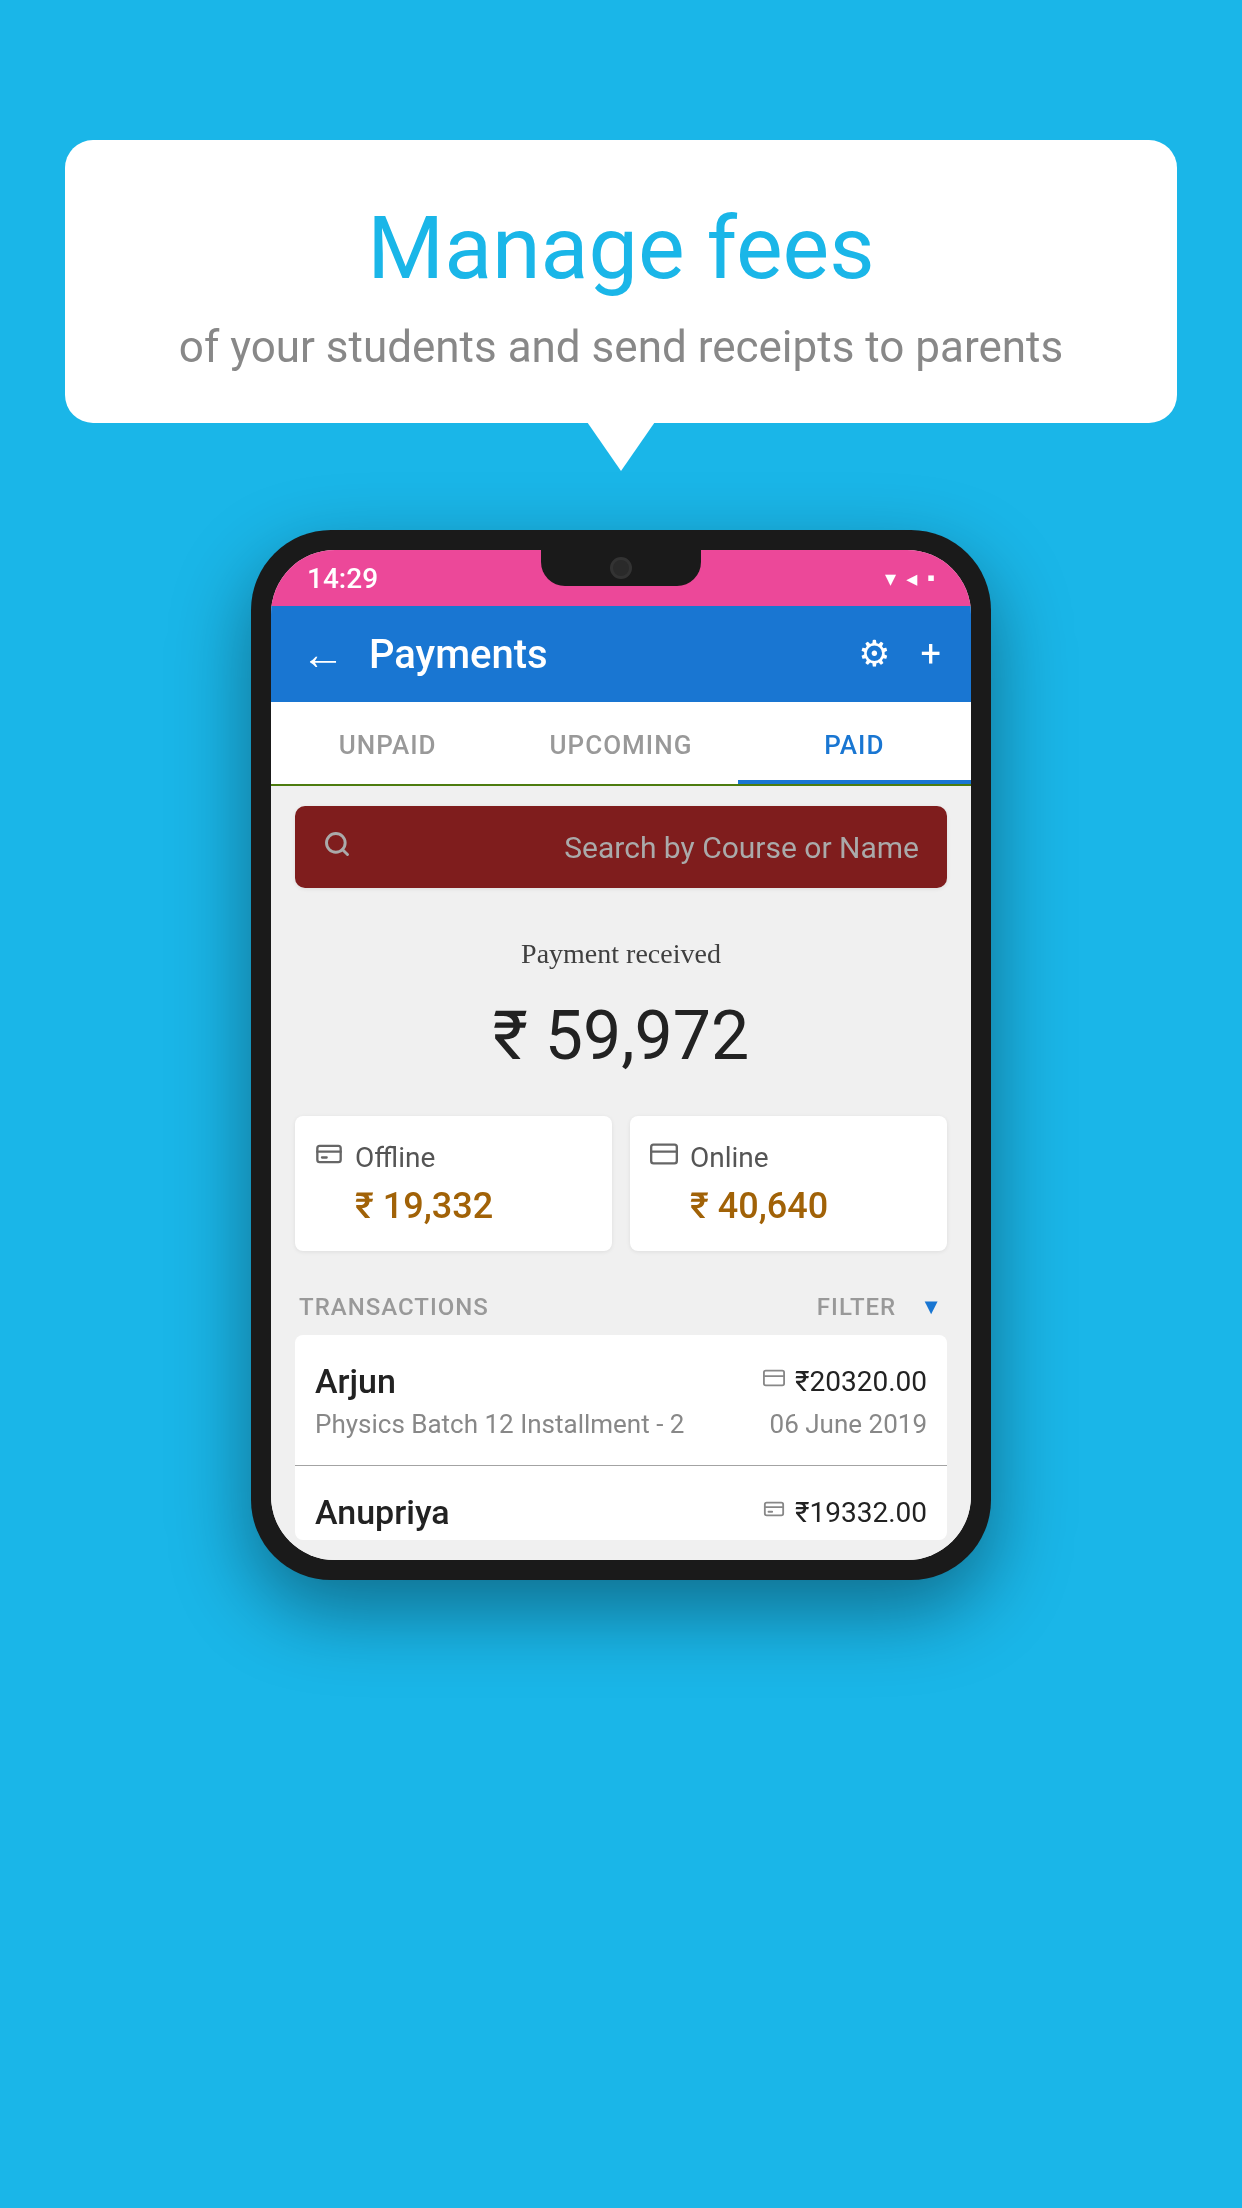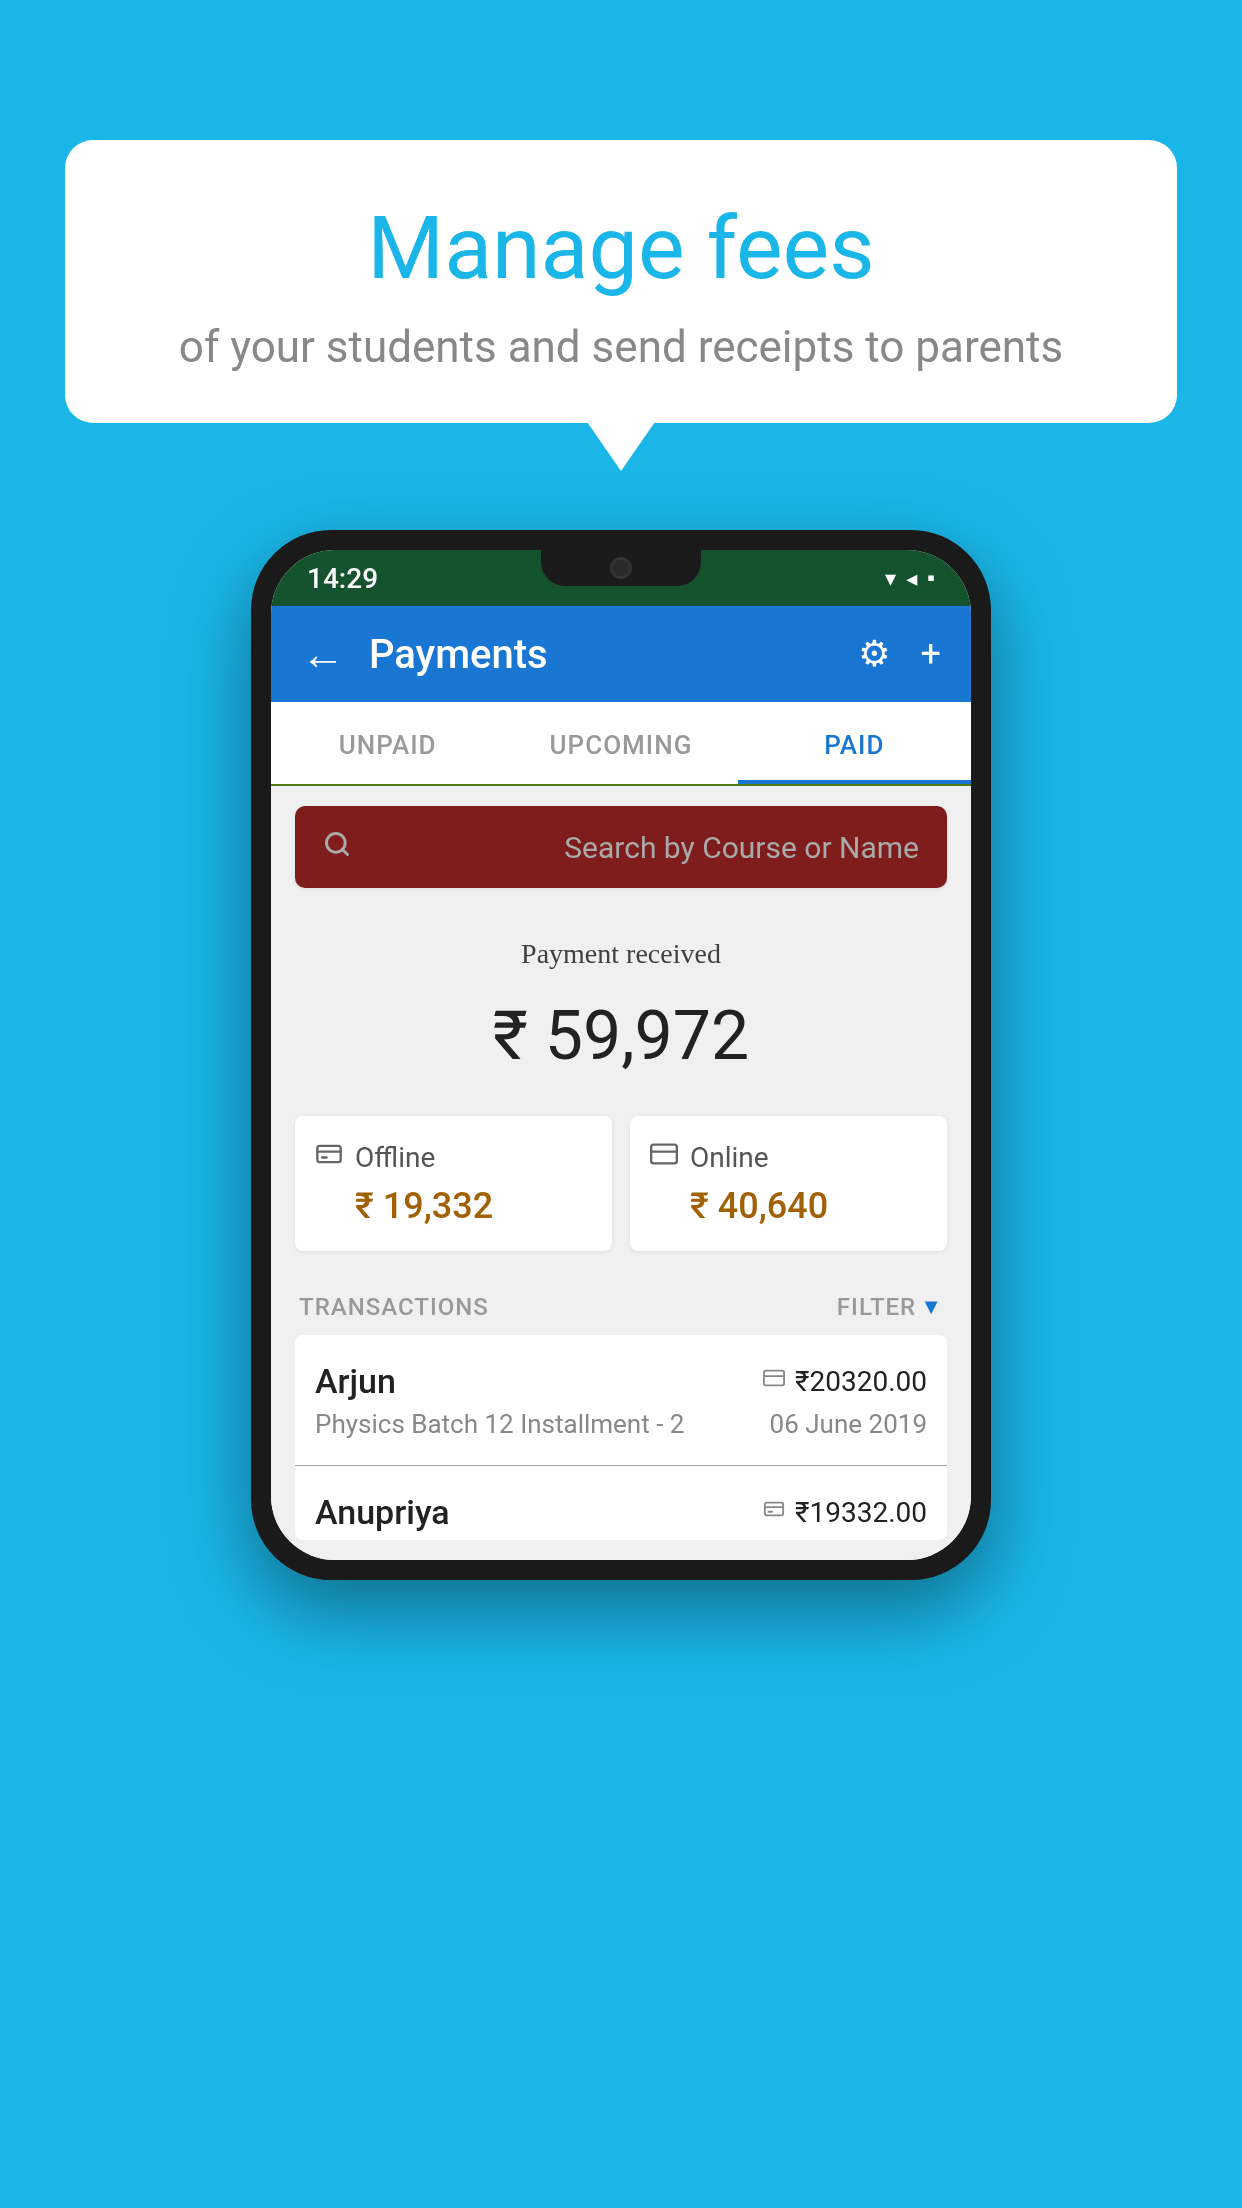--- a/index.html
+++ b/index.html
@@ -90,21 +90,21 @@
 
     .phone-screen {
       background: #f0f0f0;
       border-radius: 64px;
       overflow: hidden;
       width: 100%;
     }
 
     
     .status-bar {
-      background: #14532d;
+      background: #ec4899;
       height: 56px;
       display: flex;
       align-items: center;
       justify-content: space-between;
       padding: 0 36px;
     }
     .status-time {
       color: #fff;
       font-size: 28px;
       font-weight: 500;
@@ -268,21 +268,21 @@
     }
     .transactions-label {
       font-size: 24px;
       color: #999;
       letter-spacing: 1px;
       font-weight: 500;
     }
     .filter-btn {
       display: flex;
       align-items: center;
-      gap: 4px;
+      gap: 24px;
       font-size: 24px;
       color: #999;
       letter-spacing: 1px;
       font-weight: 500;
     }
     .filter-icon {
       color: #1976d2;
       font-size: 22px;
     }
 

